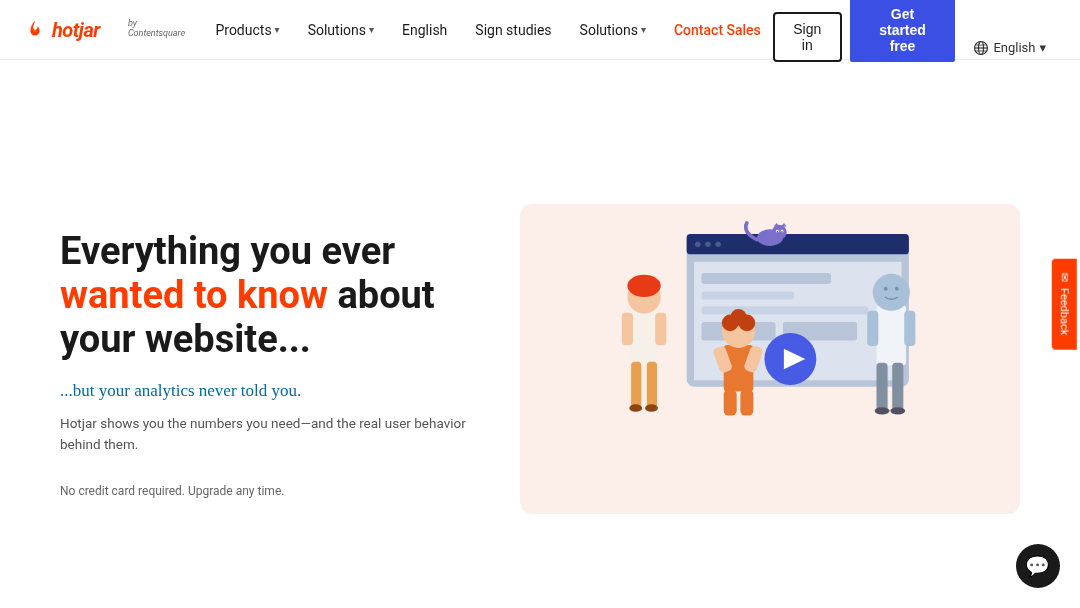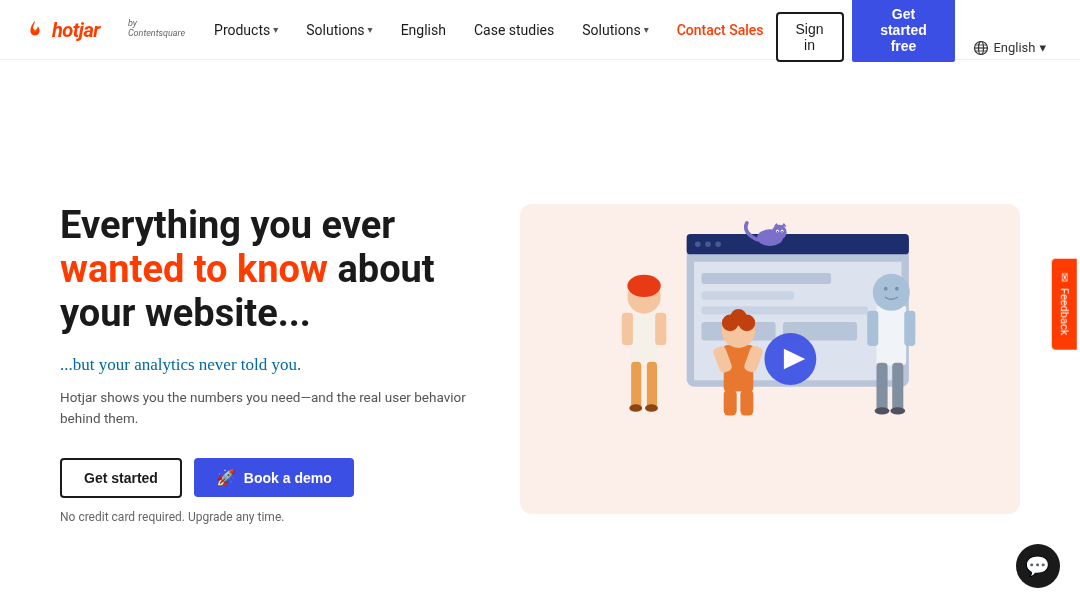--- a/index.html
+++ b/index.html
@@ -266,21 +266,21 @@
       <span class="chevron">▾</span>
     </div>
     <div class="nav-item">
       <span>Solutions</span>
       <span class="chevron">▾</span>
     </div>
     <div class="nav-item">
       <span>English</span>
     </div>
     <div class="nav-item">
-      <span>Case studies</span>
+      <span>Sign studies</span>
     </div>
     <div class="nav-item">
       <span>Solutions</span>
       <span class="chevron">▾</span>
     </div>
     <div class="nav-item contact">
       <span>Contact Sales</span>
     </div>
   </div>
 
@@ -301,27 +301,20 @@
   </div>
 </nav>
 
 <section class="hero">
   <div class="hero-left">
     <h1 class="hero-headline">
       <span>Everything you ever </span><span class="highlight">wanted to know</span><span> about your website...</span>
     </h1>
     <p class="hero-subheadline">...but your analytics never told you.</p>
     <p class="hero-desc">Hotjar shows you the numbers you need—and the real user behavior behind them.</p>
-    <div class="hero-buttons">
-      <button class="btn-hero-start">Get started</button>
-      <button class="btn-hero-demo">
-        <span class="rocket-icon">🚀</span>
-        <span>Book a demo</span>
-      </button>
-    </div>
     <p class="no-credit">No credit card required. Upgrade any time.</p>
   </div>
 
   <div class="hero-image">
 
     <svg class="illustration" viewBox="0 0 540 310" xmlns="http://www.w3.org/2000/svg">
 
       <rect width="540" height="310" fill="#FCEEE8"></rect>
 
       <rect x="180" y="20" width="240" height="165" rx="8" fill="#B8C4D8"></rect>

